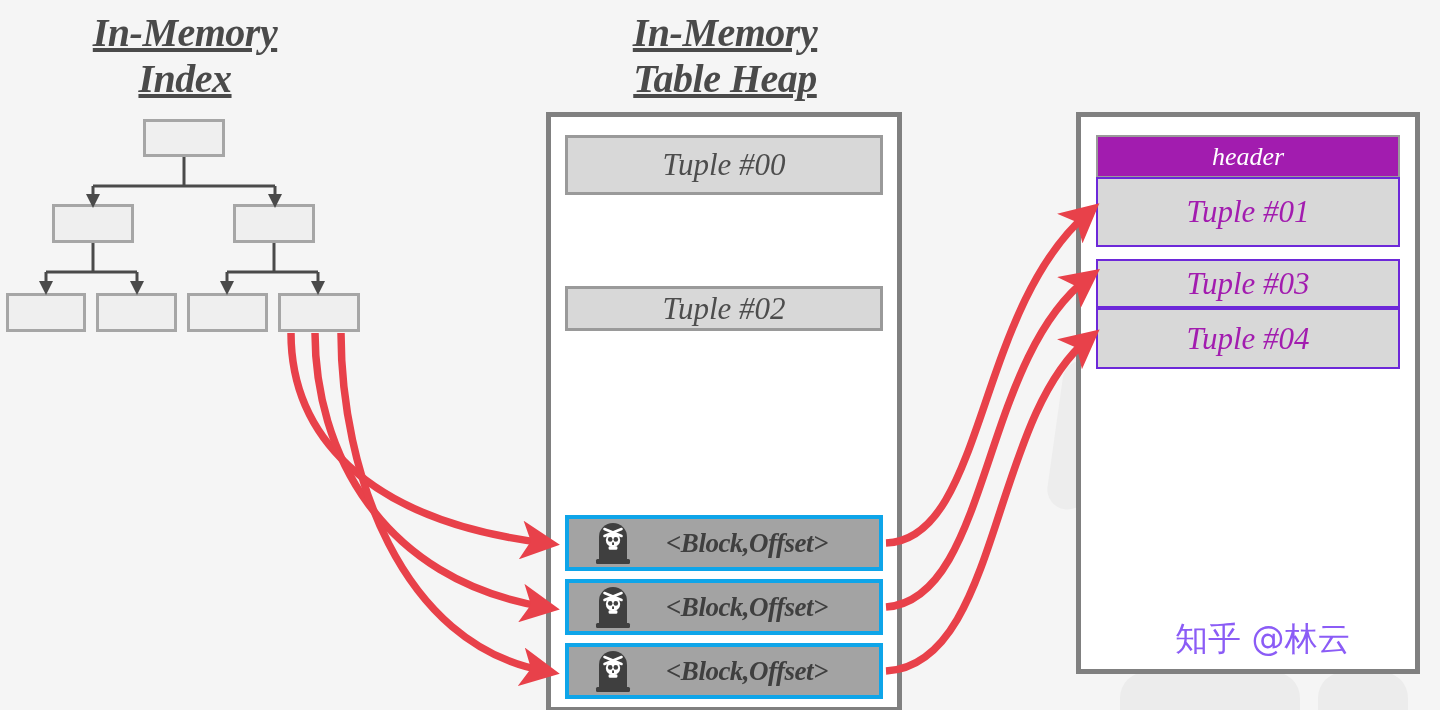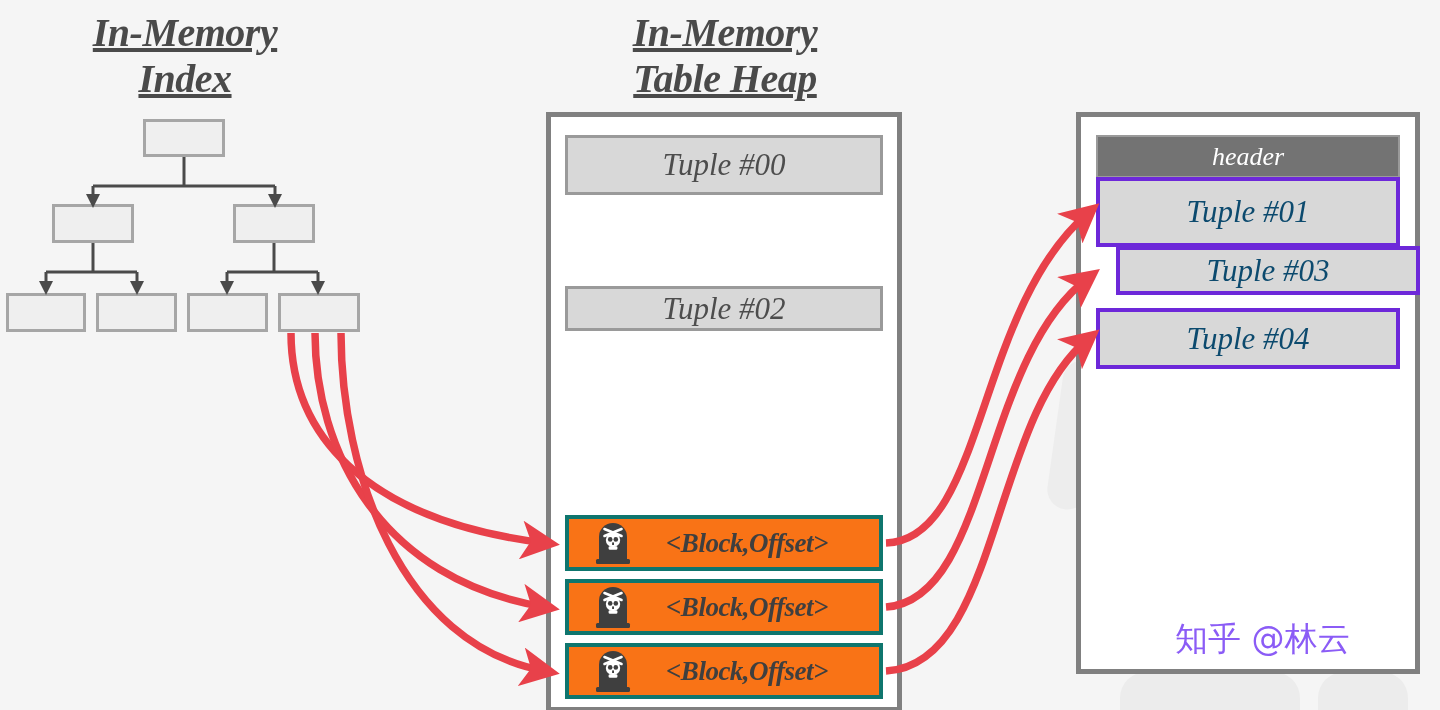--- a/index.html
+++ b/index.html
@@ -62,22 +62,22 @@
     align-items: center;
     justify-content: center;
     font-style: italic;
     font-size: 31px;
     color: #4d4d4d;
   }
 
   
   .tomb-row {
     position: absolute;
-    background: #f97316;
-    border: 4px solid #0f766e;
+    background: #a3a3a3;
+    border: 4px solid #0ea5e9;
     box-sizing: border-box;
     display: flex;
     align-items: center;
   }
   .tomb-icon {
     width: 40px;
     height: 44px;
     margin-left: 24px;
     flex: 0 0 auto;
   }
@@ -96,30 +96,30 @@
   .cold-row {
     position: absolute;
     box-sizing: border-box;
     display: flex;
     align-items: center;
     justify-content: center;
     left: 1096px;
     width: 304px;
   }
   .cold-header {
-    background: #737373;
+    background: #a21caf;
     border: 2px solid #9a9a9a;
     color: #ffffff;
     font-style: italic;
     font-size: 26px;
   }
   .cold-tuple {
     background: #d8d8d8;
-    border: 4px solid #6d28d9;
-    color: #0c4a6e;
+    border: 2px solid #6d28d9;
+    color: #a21caf;
     font-style: italic;
     font-size: 31px;
     justify-content: center;
   }
 
   
   .overlay {
     position: absolute;
     left: 0;
     top: 0;
@@ -286,21 +286,21 @@
   </div>
 
   <div class="panel" id="cold-panel"></div>
 
   <div class="cold-row cold-header" style="top:135px; height:43px;">
     <span>header</span>
   </div>
   <div class="cold-row cold-tuple" style="top:177px; height:70px;">
     <span>Tuple #01</span>
   </div>
-  <div class="cold-row cold-tuple" style="top:246px; height:49px;margin-left:20px;">
+  <div class="cold-row cold-tuple" style="top:259px; height:49px;">
     <span>Tuple #03</span>
   </div>
   <div class="cold-row cold-tuple" style="top:308px; height:61px;">
     <span>Tuple #04</span>
   </div>
 
   <svg class="overlay" viewBox="0 0 1440 710">
     <defs>
       <marker id="redhead" markerWidth="5.2" markerHeight="5.2" refX="3.2" refY="2.6" orient="auto" markerUnits="strokeWidth">
         <path d="M0,0 L5.2,2.6 L0,5.2 L1.3,2.6 Z" fill="#e8414a"></path>

